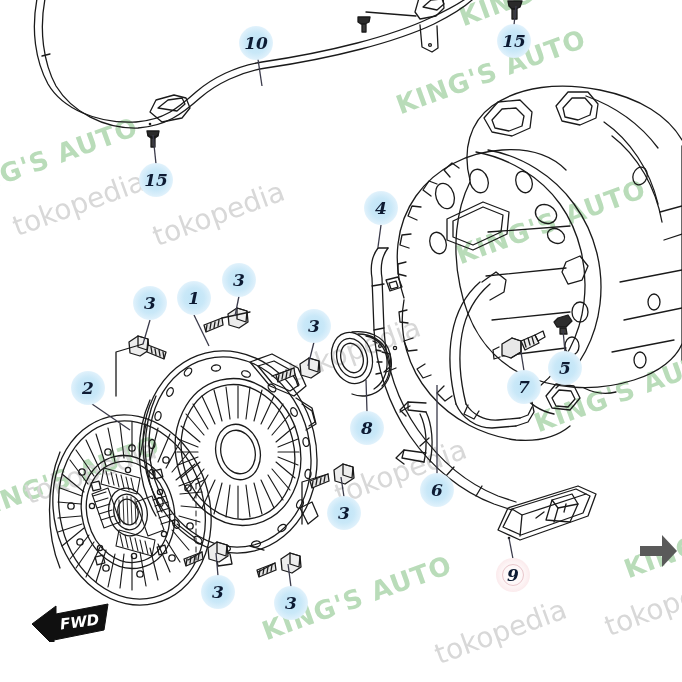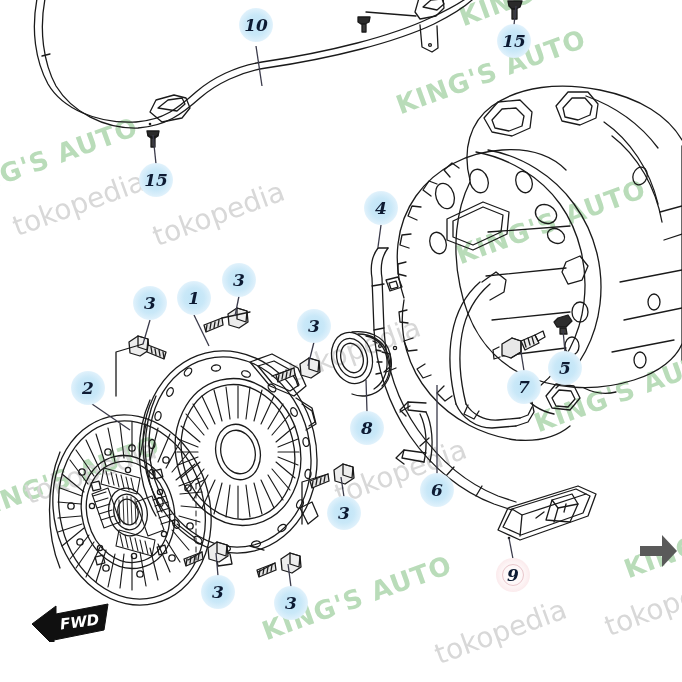--- a/index.html
+++ b/index.html
@@ -536,21 +536,21 @@
         <line x1="565" y1="352" x2="563" y2="330"></line>
         <line x1="437" y1="474" x2="437" y2="385"></line>
         <line x1="344" y1="497" x2="341" y2="477"></line>
         <line x1="218" y1="576" x2="216" y2="553"></line>
         <line x1="291" y1="587" x2="288" y2="564"></line>
         <line x1="513" y1="559" x2="509" y2="538"></line>
       </g>
   </svg>
 
   <div id="callout-layer">
-      <div class="callout blue" style="left: 256px; top: 25px;">
+      <div class="callout blue" style="left: 256px; top: 43px;">
         <span>10</span>
       </div>
       <div class="callout blue" style="left: 514px; top: 41px;">
         <span>15</span>
       </div>
       <div class="callout blue" style="left: 156px; top: 180px;">
         <span>15</span>
       </div>
       <div class="callout blue" style="left: 381px; top: 208px;">
         <span>4</span>

